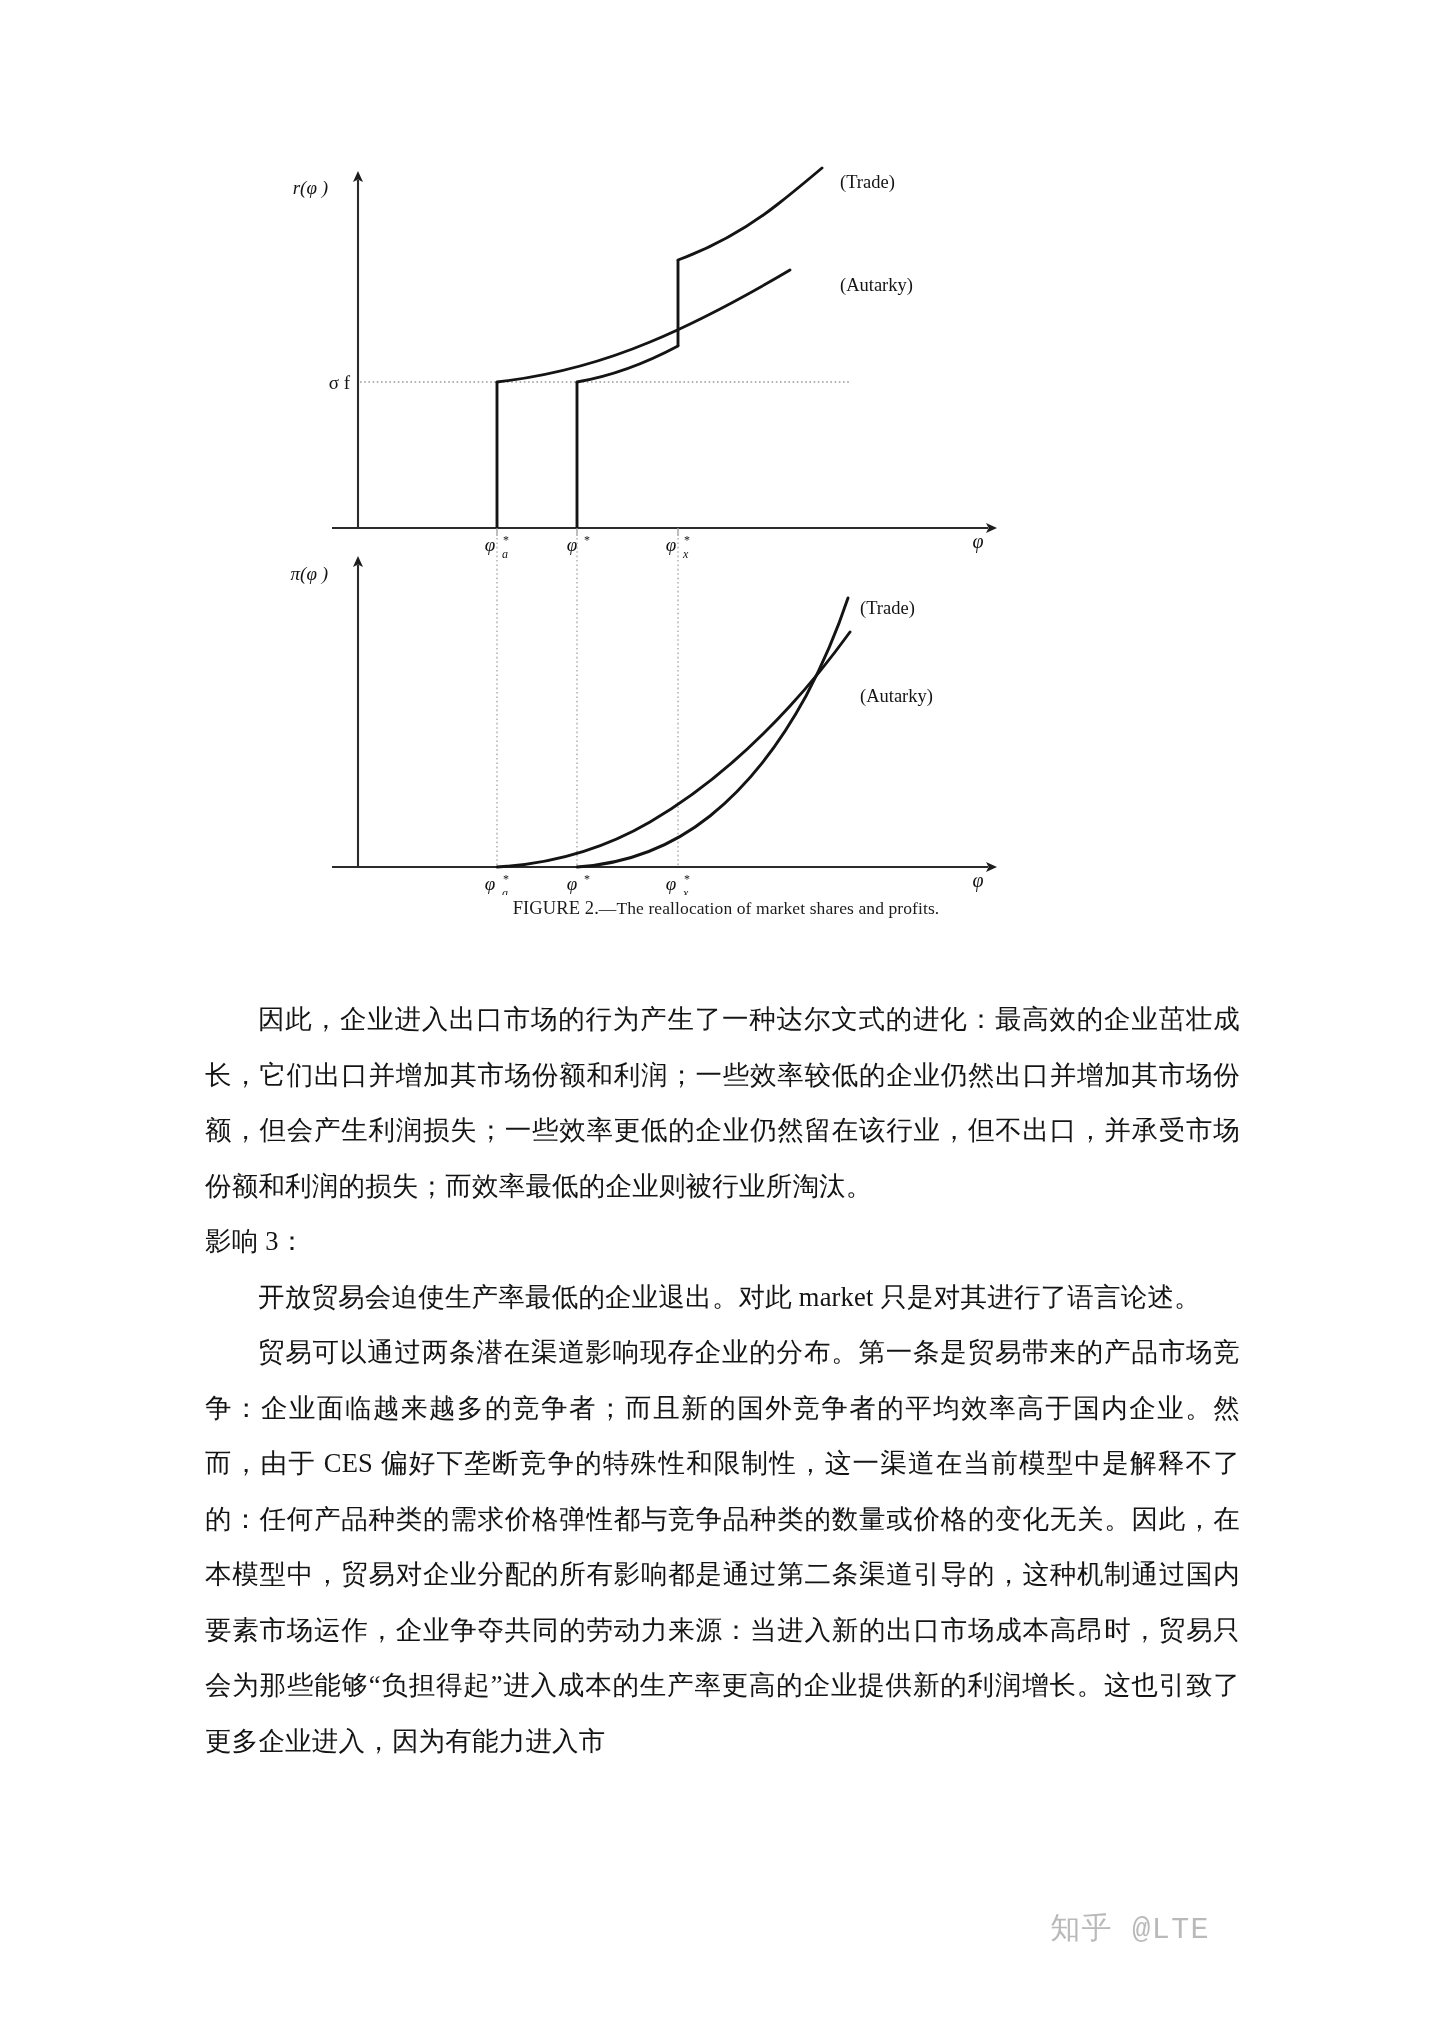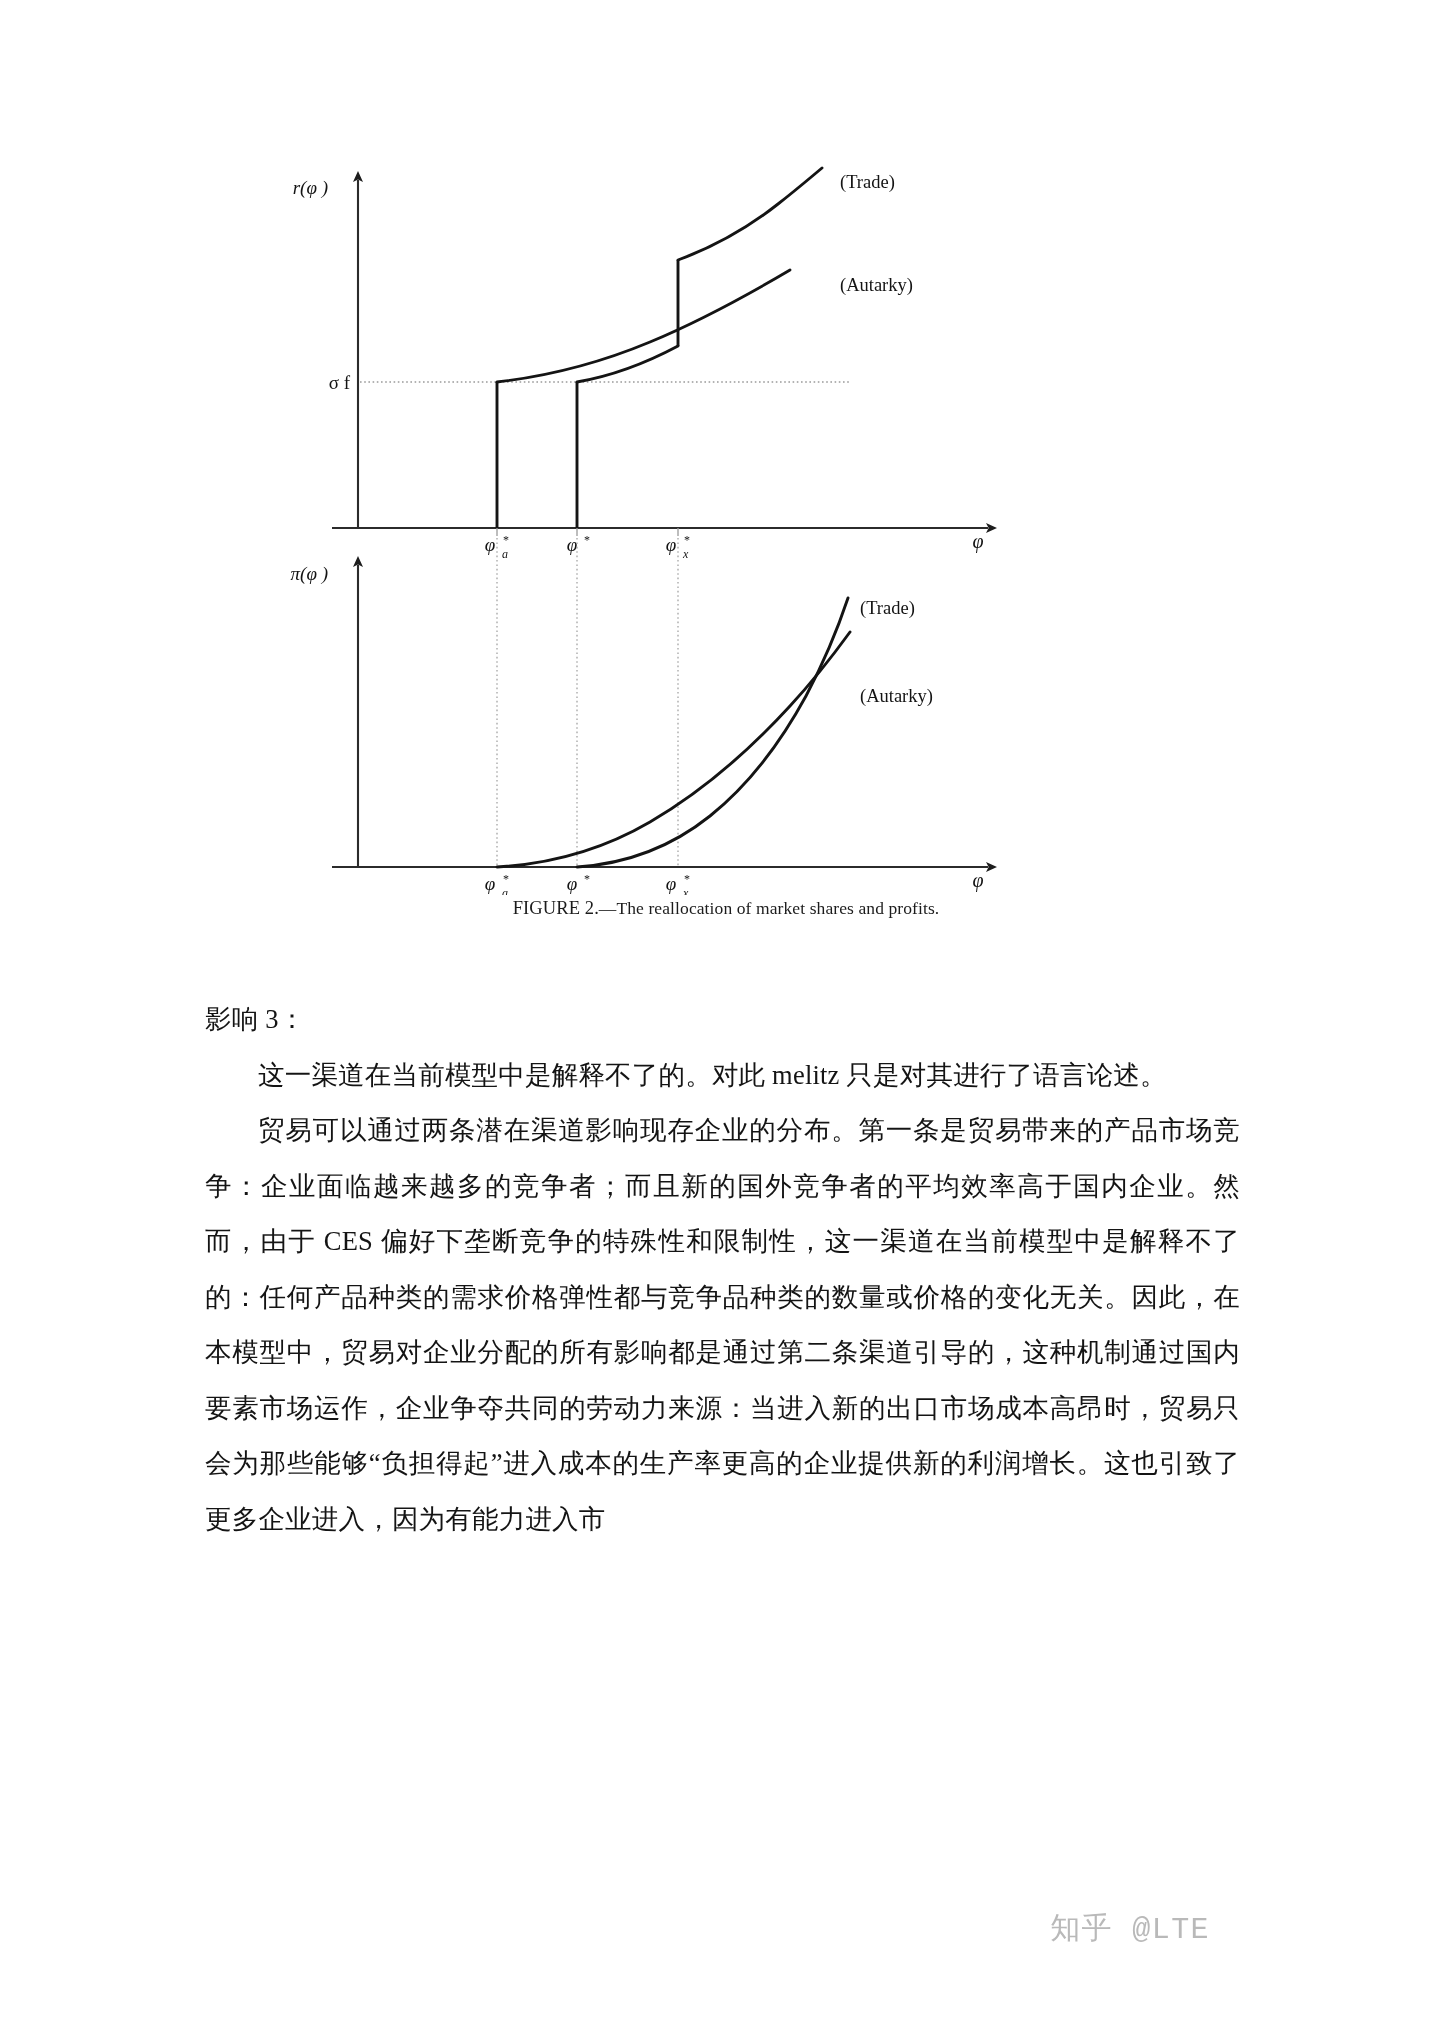--- a/index.html
+++ b/index.html
@@ -194,20 +194,21 @@
         </g>
       </svg>
     </div>
 
     <div class="figure-caption">
       <span class="smallcaps">FIGURE 2.</span><span>—The reallocation of market shares and profits.</span>
     </div>
   </div>
 
   <div class="body-text">
+    <p class="para indent">因此，企业进入出口市场的行为产生了一种达尔文式的进化：最高效的企业茁壮成长，它们出口并增加其市场份额和利润；一些效率较低的企业仍然出口并增加其市场份额，但会产生利润损失；一些效率更低的企业仍然留在该行业，但不出口，并承受市场份额和利润的损失；而效率最低的企业则被行业所淘汰。</p>
     <p class="para noindent">影响 3：</p>
-    <p class="para indent">这一渠道在当前模型中是解释不了的。对此 melitz 只是对其进行了语言论述。</p>
+    <p class="para indent">开放贸易会迫使生产率最低的企业退出。对此 market 只是对其进行了语言论述。</p>
     <p class="para indent">贸易可以通过两条潜在渠道影响现存企业的分布。第一条是贸易带来的产品市场竞争：企业面临越来越多的竞争者；而且新的国外竞争者的平均效率高于国内企业。然而，由于 CES 偏好下垄断竞争的特殊性和限制性，这一渠道在当前模型中是解释不了的：任何产品种类的需求价格弹性都与竞争品种类的数量或价格的变化无关。因此，在本模型中，贸易对企业分配的所有影响都是通过第二条渠道引导的，这种机制通过国内要素市场运作，企业争夺共同的劳动力来源：当进入新的出口市场成本高昂时，贸易只会为那些能够“负担得起”进入成本的生产率更高的企业提供新的利润增长。这也引致了更多企业进入，因为有能力进入市</p>
   </div>
 
   <div class="watermark">知乎 @LTE</div>
 
 </div>
 
 </body></html>

